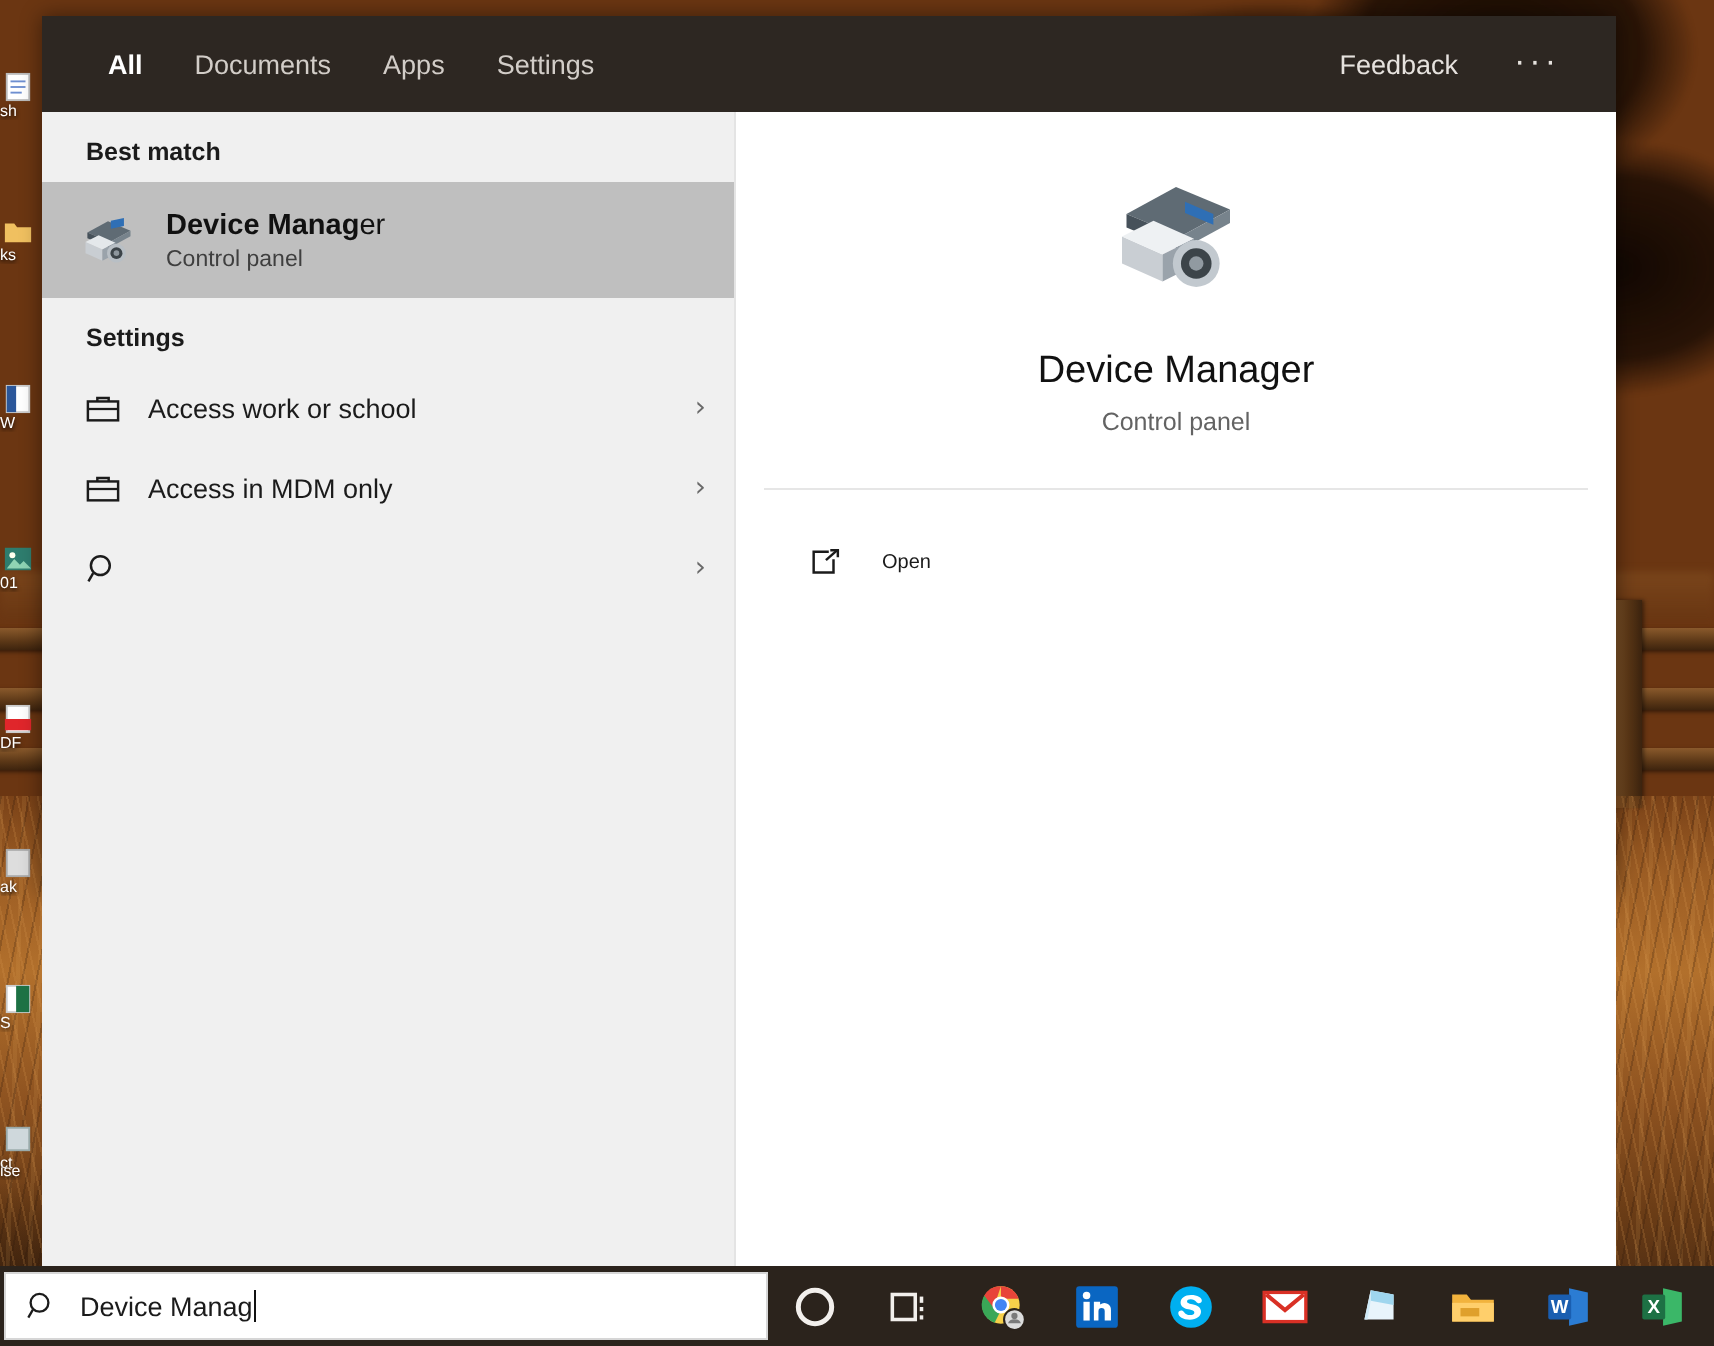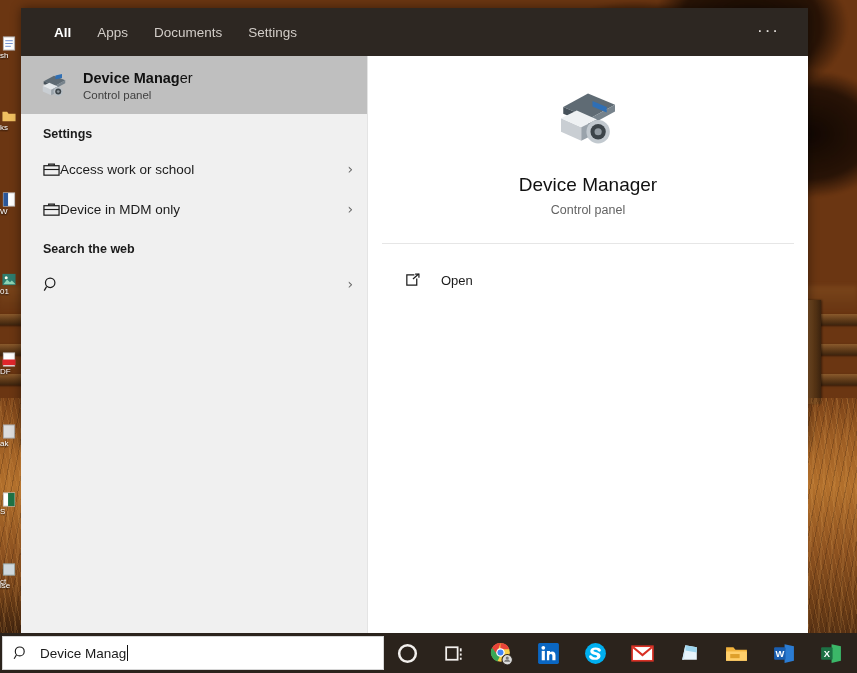--- a/index.html
+++ b/index.html
@@ -137,21 +137,21 @@
   }
   #best-match-text { margin-left: 14px; }
   .bm-title { font-size: 14.5px; color: #111; line-height: 1.25; }
   .bm-title .bold { font-weight: bold; }
   .bm-sub { font-size: 11.5px; color: #3f3f3f; margin-top: 2px; }
 
   .result-row {
     height: 40px; display: flex; align-items: center;
     padding: 0 14px 0 22px;
   }
-  .result-row .label { font-size: 13.5px; color: #1b1b1b; }
+  .result-row .label { font-size: 13.5px; color: #1b1b1b; margin-left: 14px; }
   .result-row .label .muted { color: #5e5e5e; font-size: 12.5px; }
   .chev {
     margin-left: auto; color: #6a6a6a; font-size: 14px;
     font-family: "DejaVu Sans", sans-serif;
   }
 
   
   #preview-pane {
     flex: 1; background: #ffffff;
     border-left: 1px solid #e4e4e4;
@@ -160,21 +160,21 @@
   #preview-card {
     border-bottom: 1px solid #e6e6e6;
     padding: 24px 0 26px; text-align: center;
   }
   #preview-title { font-size: 19px; color: #111; margin-top: 18px; }
   #preview-subtitle { font-size: 12.5px; color: #636363; margin-top: 7px; }
   #open-action {
     display: flex; align-items: center;
     height: 44px; margin-top: 14px; padding-left: 22px;
   }
-  #open-label { font-size: 13px; color: #1b1b1b; margin-left: 20px; }
+  #open-label { font-size: 10px; color: #1b1b1b; margin-left: 20px; }
 
   
   #taskbar {
     position: absolute; left: 0; bottom: 0;
     width: 857px; height: 40px;
     background: #2b231c;
     display: flex; align-items: center;
   }
   #search-box {
     width: 360px; height: 32px; margin-left: 2px;
@@ -272,32 +272,34 @@
   <span>ct</span>
 </div>
 <div class="desk-icon" style="top:582px;">
   <span>ise</span>
 </div>
 
 <div id="search-panel">
 
   <div id="panel-header">
     <div class="tab active"><span>All</span></div>
+    <div class="tab"><span>Documents</span></div>
     <div class="tab"><span>Apps</span></div>
-    <div class="tab"><span>Documents</span></div>
     <div class="tab"><span>Settings</span></div>
     <div id="header-right">
+      <div id="feedback-button">Feedback</div>
       <div id="more-options-button">···</div>
     </div>
   </div>
 
   <div id="panel-body">
 
     <div id="results-column">
 
+      <div class="section-heading">Best match</div>
 
       <div id="best-match-row">
         <svg width="30" height="30" viewBox="0 0 32 32">
           <path d="M5 12 L16 6 L28 11 L17 17 Z" fill="#5f6b74"></path>
           <path d="M5 12 L17 17 L17 20 L5 15 Z" fill="#46515a"></path>
           <path d="M28 11 L17 17 L17 20 L28 14 Z" fill="#77838c"></path>
           <rect x="17.5" y="9.5" width="7" height="4.2" fill="#2f6fb5" transform="skewY(-12)"></rect>
           <path d="M4 17 L13 21 L13 27 L4 23 Z" fill="#c9ced3"></path>
           <path d="M4 17 L11 13.5 L20 17.5 L13 21 Z" fill="#e4e8eb"></path>
           <path d="M13 21 L20 17.5 L20 23.5 L13 27 Z" fill="#9aa3ab"></path>
@@ -324,25 +326,24 @@
         <span class="label">Access work or school</span>
         <span class="chev">›</span>
       </div>
 
       <div class="result-row">
         <svg width="17" height="17" viewBox="0 0 18 18">
           <rect x="1" y="5" width="16" height="10" fill="none" stroke="#1b1b1b" stroke-width="1.3"></rect>
           <path d="M6 5 V3.2 h6 V5" fill="none" stroke="#1b1b1b" stroke-width="1.3"></path>
           <line x1="1" y1="9" x2="17" y2="9" stroke="#1b1b1b" stroke-width="1.2"></line>
         </svg>
-        <span class="label">Device in MDM only</span>
+        <span class="label">Access in MDM only</span>
         <span class="chev">›</span>
       </div>
 
-      <div class="section-heading">Search the web</div>
 
       <div class="result-row">
         <svg width="17" height="17" viewBox="0 0 18 18">
           <circle cx="7.6" cy="7.2" r="5" fill="none" stroke="#1b1b1b" stroke-width="1.3"></circle>
           <line x1="3.8" y1="11.2" x2="1.3" y2="15.5" stroke="#1b1b1b" stroke-width="1.3"></line>
         </svg>
         <span class="chev">›</span>
       </div>
     </div>
 

